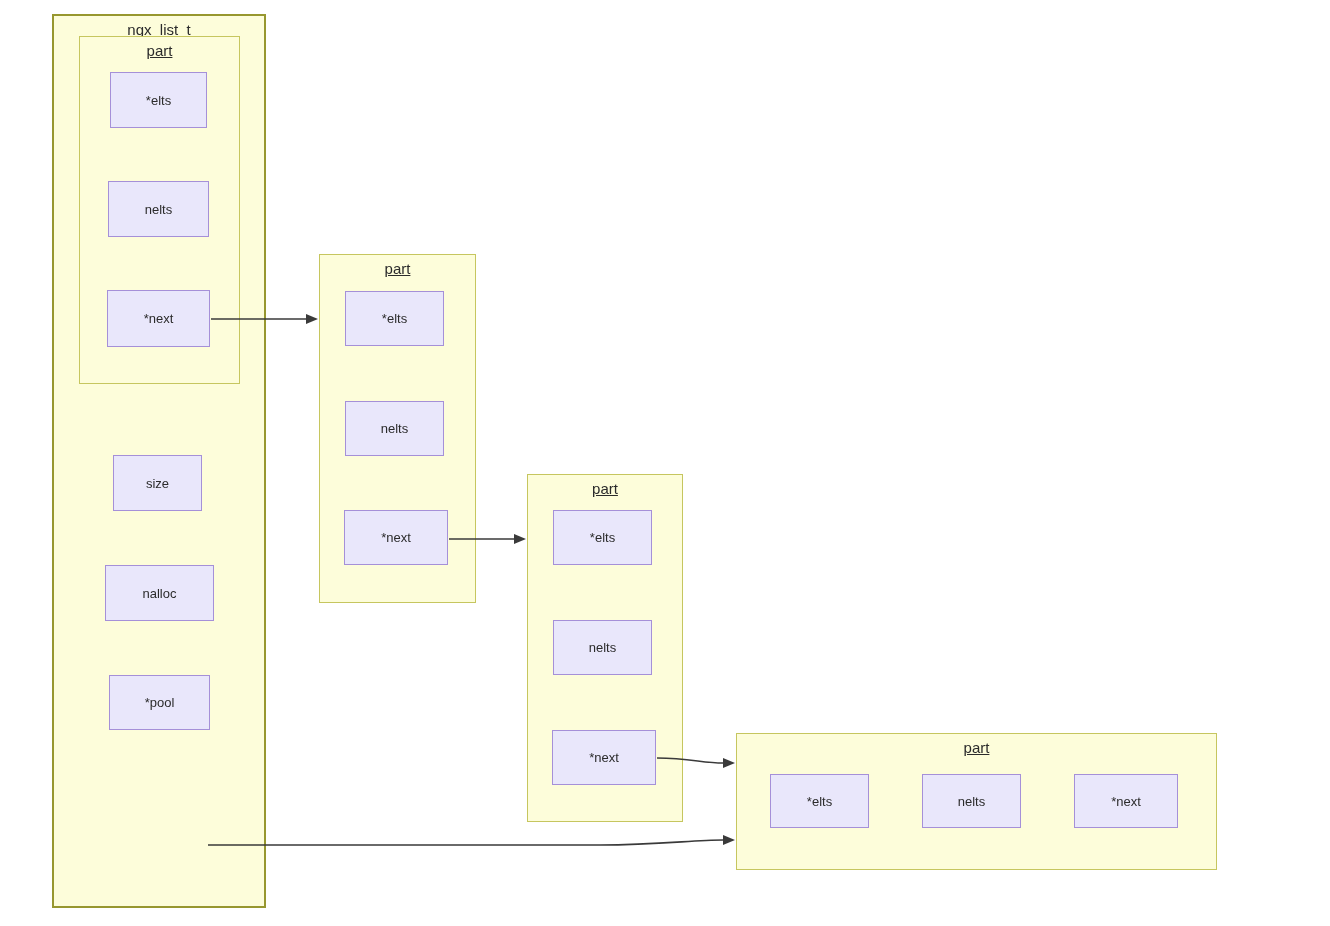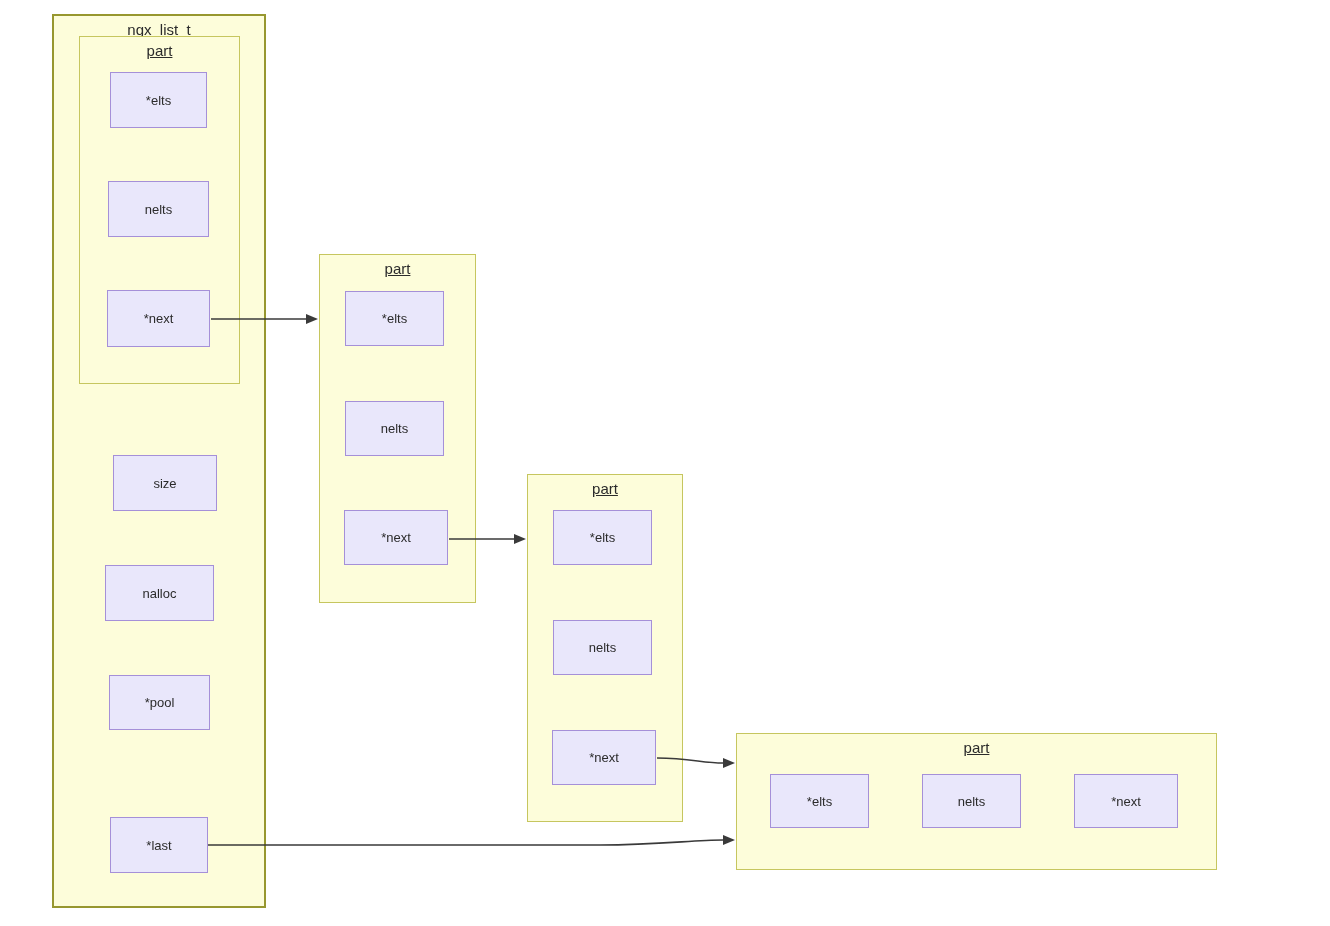--- a/index.html
+++ b/index.html
@@ -56,21 +56,21 @@
   
   .outer { left: 52px; top: 14px; width: 214px; height: 894px; }
 
   
   .part1 { left: 25px; top: 20px; width: 161px; height: 348px; }
   .p1-elts  { left: 30px; top: 35px;  width: 97px;  height: 56px; }
   .p1-nelts { left: 28px; top: 144px; width: 101px; height: 56px; }
   .p1-next  { left: 27px; top: 253px; width: 103px; height: 57px; }
 
   
-  .f-size   { left: 59px; top: 439px; width: 104px;  height: 56px; text-align: right; }
+  .f-size   { left: 59px; top: 439px; width: 89px;  height: 56px; text-align: right; }
   .f-nalloc { left: 51px; top: 549px; width: 109px; height: 56px; }
   .f-pool   { left: 55px; top: 659px; width: 101px; height: 55px; }
   .f-last   { left: 56px; top: 801px; width: 98px;  height: 56px; }
 
   
   .part2 { left: 319px; top: 254px; width: 157px; height: 349px; }
   .p2-elts  { left: 25px; top: 36px;  width: 99px;  height: 55px; }
   .p2-nelts { left: 25px; top: 146px; width: 99px;  height: 55px; }
   .p2-next  { left: 24px; top: 255px; width: 104px; height: 55px; }
 
@@ -107,21 +107,20 @@
     <div class="container part part1">
       <div class="box-title">part</div>
       <div class="field p1-elts">*elts</div>
       <div class="field p1-nelts">nelts</div>
       <div class="field p1-next">*next</div>
     </div>
 
     <div class="field f-size">size</div>
     <div class="field f-pool">*pool</div>
     <div class="field f-nalloc">nalloc</div>
-    <div class="field f-last">*last</div>
   </div>
 
   <div class="container part part2">
     <div class="box-title">part</div>
     <div class="field p2-elts">*elts</div>
     <div class="field p2-nelts">nelts</div>
     <div class="field p2-next">*next</div>
   </div>
 
   <div class="container part part3">

